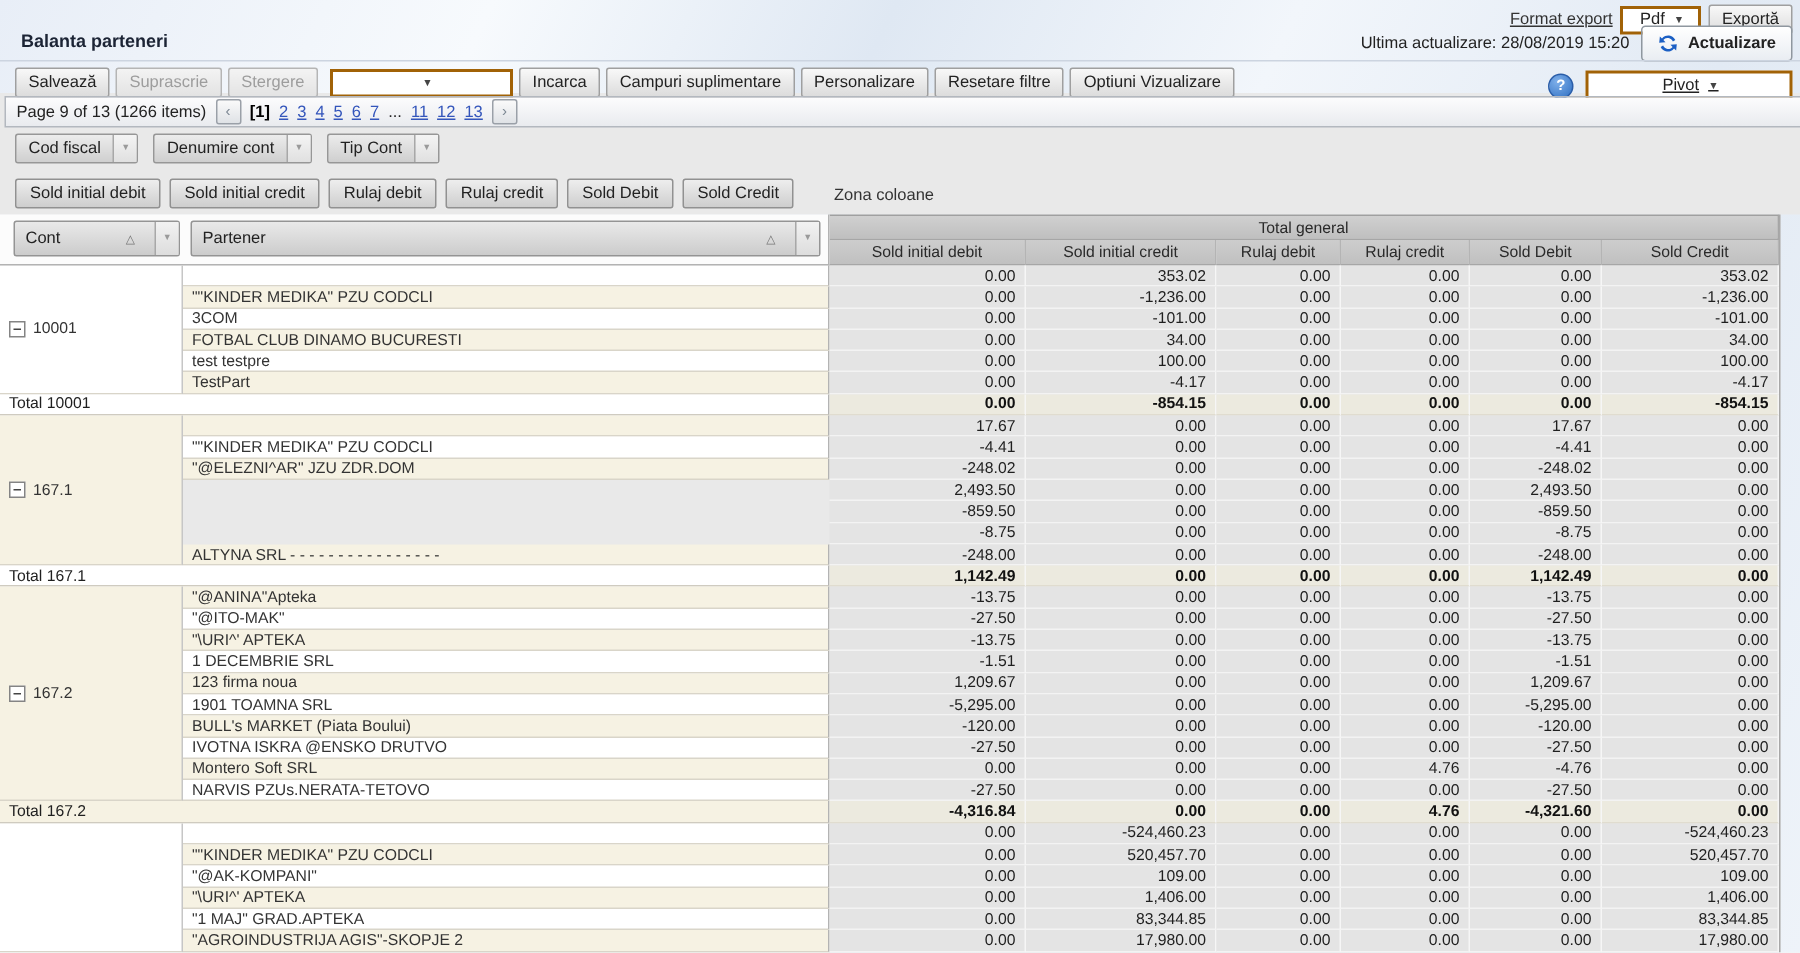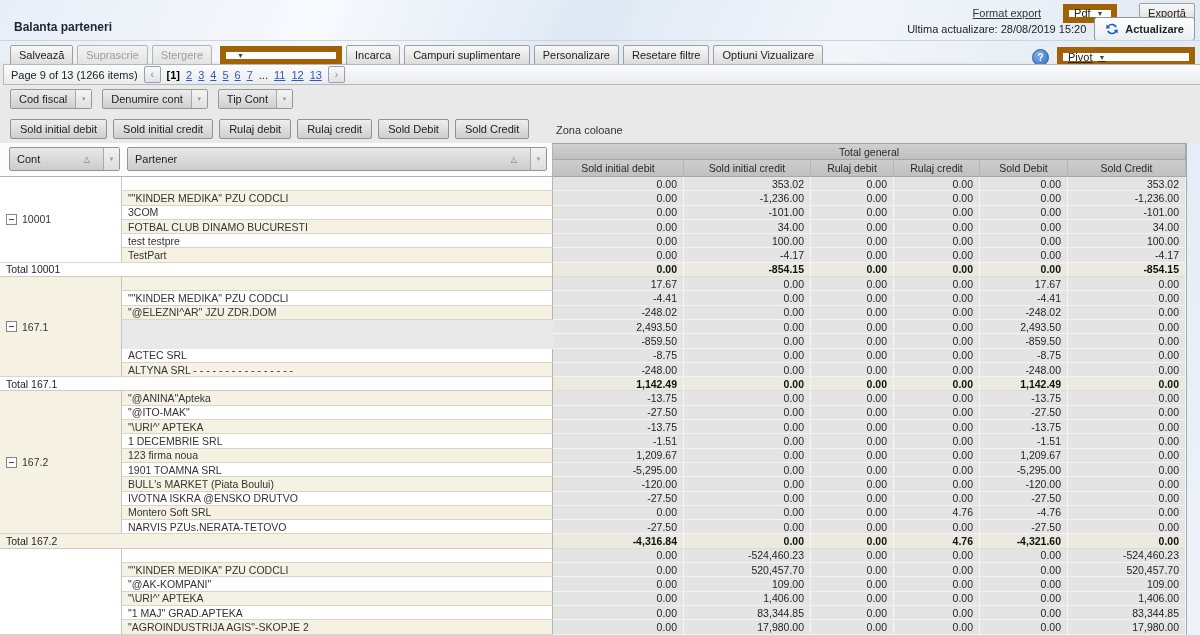--- a/index.html
+++ b/index.html
@@ -11,25 +11,25 @@
   .band{left:0;top:62px;width:1200px;height:81px;background:#e9e9e9;}
   
   .title{left:14px;top:20px;font-size:12px;font-weight:bold;color:#1c2435;}
   .titleline{left:0;top:40px;width:1200px;border-top:1px solid #ccd4e0;}
   
   .btn{display:inline-flex;align-items:center;height:20px;padding:0 8px;box-sizing:border-box;
        background:linear-gradient(#f8f8f8,#dcdcdc);border:1px solid #9f9f9f;border-radius:2px;
        font-size:11px;color:#222;white-space:nowrap;cursor:default;}
   .btn.dis{color:#9d9d9d;background:linear-gradient(#f3f3f3,#e3e3e3);border-color:#b5b5b5;}
   .toolbar{left:10px;top:45px;display:flex;gap:4px;align-items:center;}
-  .selbox{display:inline-flex;align-items:center;justify-content:flex-start;height:19px;box-sizing:border-box;
-          background:#fff;border:6px solid #a16207;padding:0 3px 0 5px;font-size:11px;color:#222;}
+  .selbox{display:inline-flex;align-items:center;justify-content:center;height:19px;box-sizing:border-box;
+          background:#fff;border:2px solid #a16207;padding:0 3px 0 5px;font-size:11px;color:#222;}
   .selbox .arr{font-size:7px;color:#444;margin-left:6px;}
   
-  .exportrow{right:5px;top:3px;display:flex;gap:22px;align-items:center;}
+  .exportrow{right:5px;top:3px;display:flex;gap:5px;align-items:center;}
   .linku{color:#333;text-decoration:underline;cursor:pointer;}
   .updrow{right:5px;top:17px;display:flex;gap:8px;align-items:center;}
   .bigbtn{display:inline-flex;align-items:center;gap:6px;height:22px;padding:0 10px;border:1px solid #8f979f;
           border-radius:3px;background:linear-gradient(#ffffff,#e9edf2);font-weight:bold;color:#222;}
   .pivotrow{right:5px;top:47px;display:flex;gap:8px;align-items:center;}
   .helpico{width:15px;height:15px;border-radius:50%;background:radial-gradient(circle at 35% 30%,#7fb0ea,#2f6fc2);
            border:1px solid #2a5da8;color:#fff;font-size:10px;font-weight:bold;display:flex;align-items:center;justify-content:center;}
   
   .pagebar{left:3px;top:64px;width:1192px;height:19px;border:1px solid #b3b8bf;
            background:linear-gradient(#fcfcfd,#e9ebef);display:flex;align-items:center;gap:6px;padding:0 7px;}
@@ -272,21 +272,20 @@
       <div class="cell valcell" style="grid-area: 13 / 5;">0.00</div>
       <div class="cell valcell" style="grid-area: 13 / 6;">0.00</div>
       <div class="cell valcell" style="grid-area: 13 / 7;">2,493.50</div>
       <div class="cell valcell" style="grid-area: 13 / 8;">0.00</div>
       <div class="cell valcell" style="grid-area: 14 / 3;">-859.50</div>
       <div class="cell valcell" style="grid-area: 14 / 4;">0.00</div>
       <div class="cell valcell" style="grid-area: 14 / 5;">0.00</div>
       <div class="cell valcell" style="grid-area: 14 / 6;">0.00</div>
       <div class="cell valcell" style="grid-area: 14 / 7;">-859.50</div>
       <div class="cell valcell" style="grid-area: 14 / 8;">0.00</div>
-      <div class="cell partcell" style="grid-area: 15 / 2; background: rgb(255, 255, 255);">ACTEC SRL</div>
       <div class="cell valcell" style="grid-area: 15 / 3;">-8.75</div>
       <div class="cell valcell" style="grid-area: 15 / 4;">0.00</div>
       <div class="cell valcell" style="grid-area: 15 / 5;">0.00</div>
       <div class="cell valcell" style="grid-area: 15 / 6;">0.00</div>
       <div class="cell valcell" style="grid-area: 15 / 7;">-8.75</div>
       <div class="cell valcell" style="grid-area: 15 / 8;">0.00</div>
       <div class="cell partcell" style="grid-area: 16 / 2; background: rgb(246, 242, 227);">ALTYNA SRL - - - - - - - - - - - - - - - -</div>
       <div class="cell valcell" style="grid-area: 16 / 3;">-248.00</div>
       <div class="cell valcell" style="grid-area: 16 / 4;">0.00</div>
       <div class="cell valcell" style="grid-area: 16 / 5;">0.00</div>

